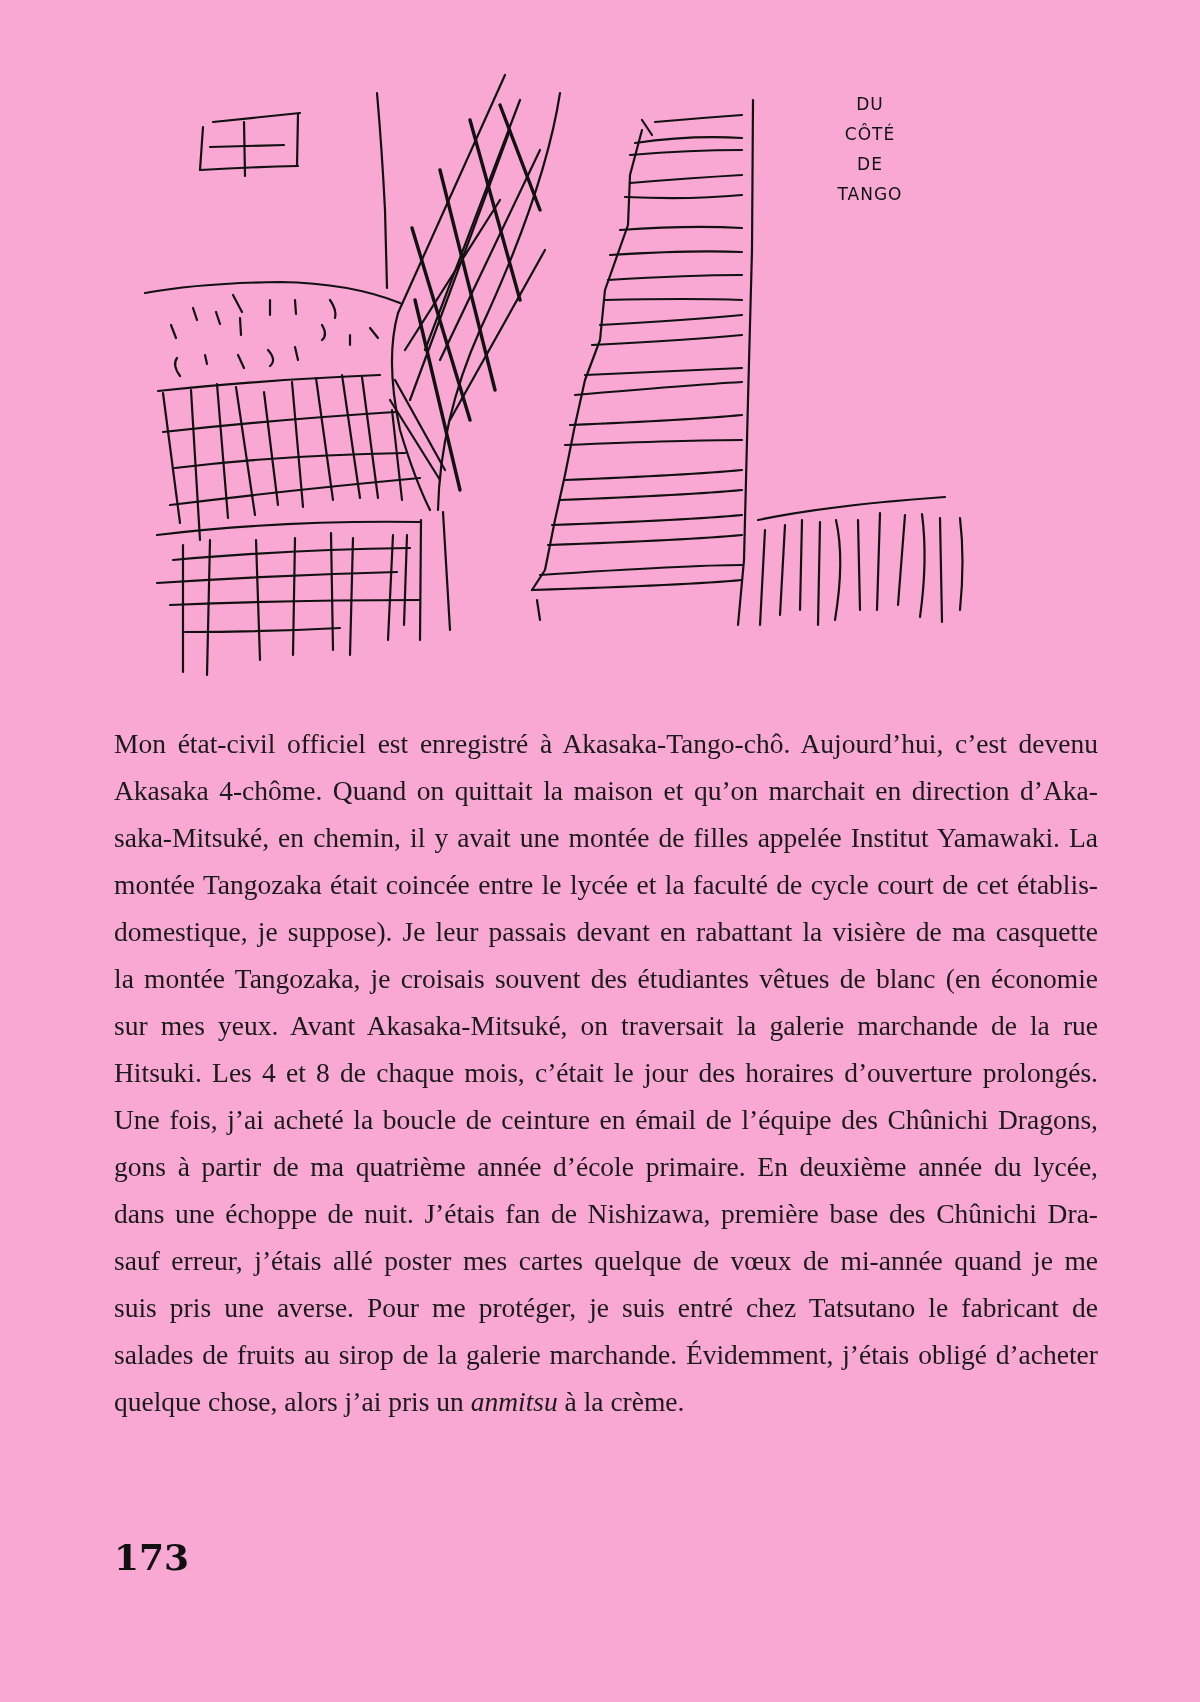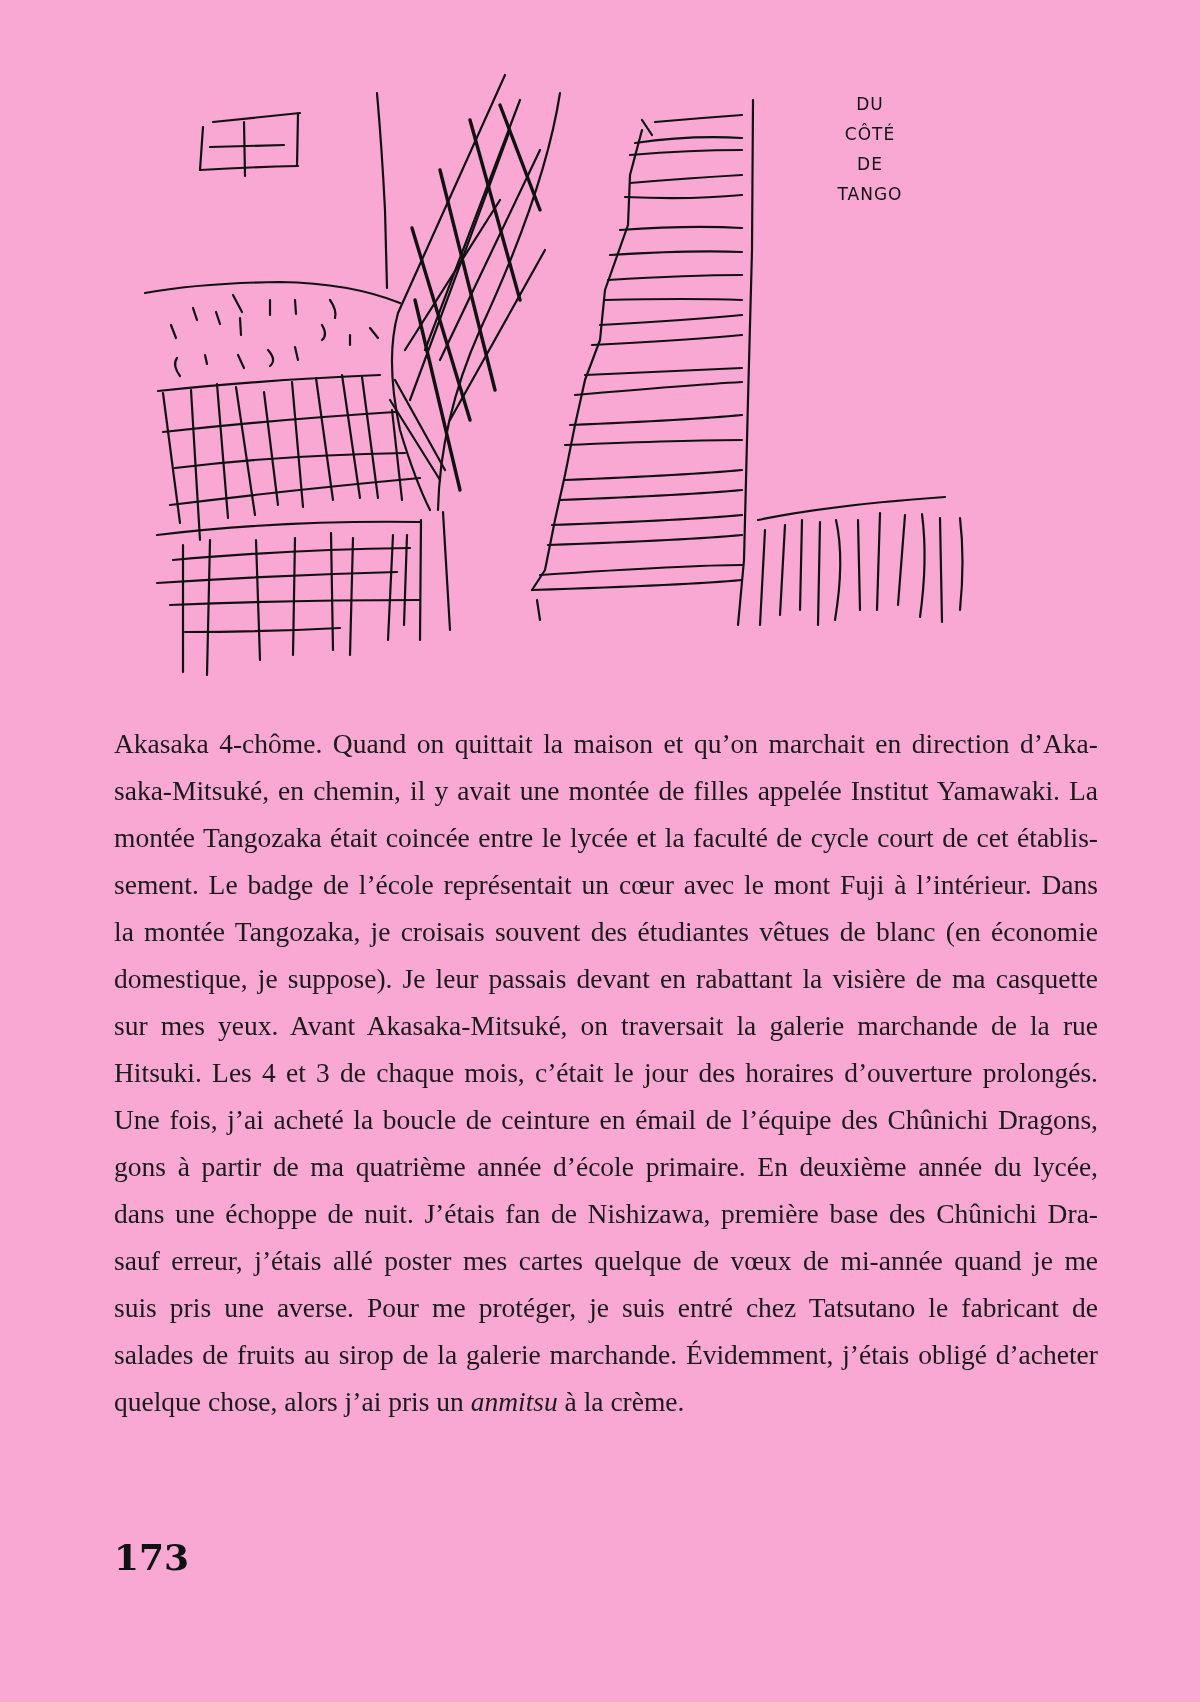--- a/index.html
+++ b/index.html
@@ -162,28 +162,28 @@
       <g>
         <text class="caption-line" x="870" y="110" text-anchor="middle">DU</text>
         <text class="caption-line" x="870" y="140" text-anchor="middle">CÔTÉ</text>
         <text class="caption-line" x="870" y="170" text-anchor="middle">DE</text>
         <text class="caption-line" x="870" y="200" text-anchor="middle">TANGO</text>
       </g>
     </svg>
   </div>
 
   <div class="body-text">
+    <span class="line">Mon état-civil officiel est enregistré à Akasaka-Tango-chô. Aujourd’hui, c’est devenu</span>
     <span class="line">Akasaka 4-chôme. Quand on quittait la maison et qu’on marchait en direction d’Aka-</span>
     <span class="line">saka-Mitsuké, en chemin, il y avait une montée de filles appelée Institut Yamawaki. La</span>
     <span class="line">montée Tangozaka était coincée entre le lycée et la faculté de cycle court de cet établis-</span>
-    <span class="line">sement. Le badge de l’école représentait un cœur avec le mont Fuji à l’intérieur. Dans</span>
+    <span class="line">domestique, je suppose). Je leur passais devant en rabattant la visière de ma casquette</span>
     <span class="line">la montée Tangozaka, je croisais souvent des étudiantes vêtues de blanc (en économie</span>
-    <span class="line">domestique, je suppose). Je leur passais devant en rabattant la visière de ma casquette</span>
     <span class="line">sur mes yeux. Avant Akasaka-Mitsuké, on traversait la galerie marchande de la rue</span>
-    <span class="line">Hitsuki. Les 4 et 3 de chaque mois, c’était le jour des horaires d’ouverture prolongés.</span>
+    <span class="line">Hitsuki. Les 4 et 8 de chaque mois, c’était le jour des horaires d’ouverture prolongés.</span>
     <span class="line">Une fois, j’ai acheté la boucle de ceinture en émail de l’équipe des Chûnichi Dragons,</span>
     <span class="line">gons à partir de ma quatrième année d’école primaire. En deuxième année du lycée,</span>
     <span class="line">dans une échoppe de nuit. J’étais fan de Nishizawa, première base des Chûnichi Dra-</span>
     <span class="line">sauf erreur, j’étais allé poster mes cartes quelque de vœux de mi-année quand je me</span>
     <span class="line">suis pris une averse. Pour me protéger, je suis entré chez Tatsutano le fabricant de</span>
     <span class="line">salades de fruits au sirop de la galerie marchande. Évidemment, j’étais obligé d’acheter</span>
     <span class="line last"><span>quelque chose, alors j’ai pris un </span><em>anmitsu</em><span> à la crème.</span></span>
   </div>
 
   <div class="page-number">173</div>

